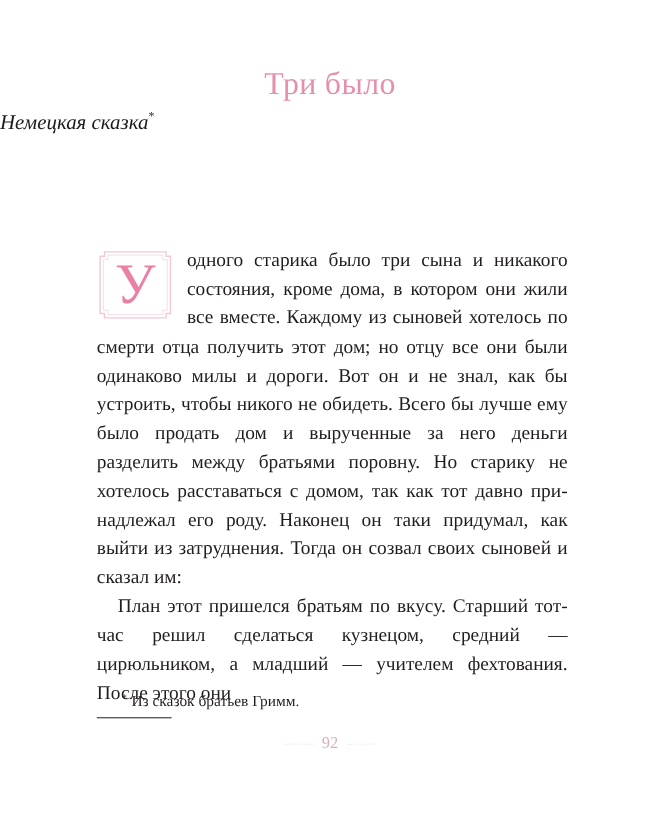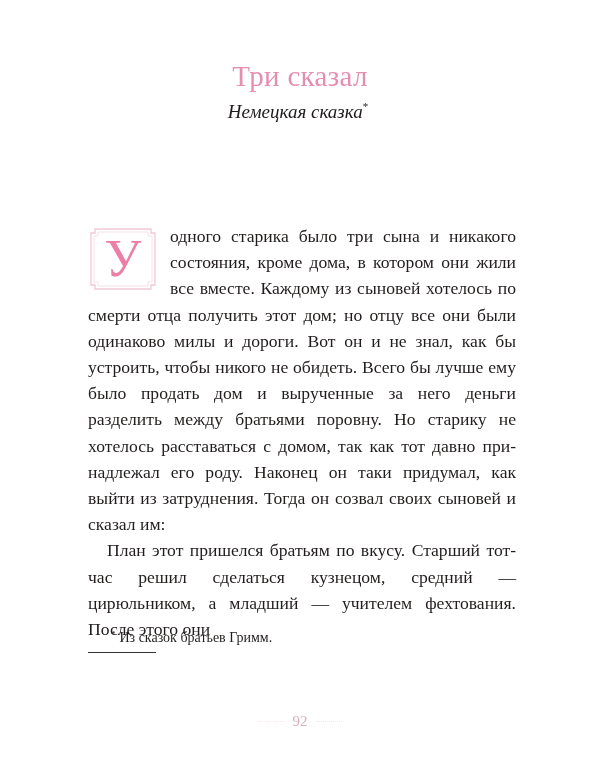--- a/index.html
+++ b/index.html
@@ -14,21 +14,21 @@
     .title {
       position: absolute; left: 0; top: 60px; width: 600px;
       text-align: center;
       font-family: "Liberation Serif", serif;
       font-size: 29px;
       color: #e58fae;
       letter-spacing: 0.3px;
     }
     .subtitle {
       position: absolute; left: 0; top: 100px; width: 596px;
-      text-align: center;
+      text-align: left;
       font-family: "Liberation Serif", serif;
       font-style: italic;
       font-size: 19px;
       color: #1e1a1a;
     }
     .subtitle sup { font-size: 11px; font-style: normal; vertical-align: 8px; }
     .body-text {
       position: absolute; left: 88px; top: 223px; width: 428px;
       font-family: "Liberation Serif", serif;
       font-size: 17.6px;
@@ -56,33 +56,33 @@
       position: absolute; left: 88px; top: 652px; width: 68px; height: 0;
       border-top: 1px solid #333;
     }
     .footnote {
       position: absolute; left: 111px; top: 629px;
       font-family: "Liberation Serif", serif;
       font-size: 14px; color: #221d1d;
     }
     .footnote sup { font-size: 9px; vertical-align: 5px; margin-right: 4px; }
     .page-number-wrap {
-      position: absolute; left: 250px; top: 711px; width: 100px; height: 20px;
+      position: absolute; left: 250px; top: 666px; width: 100px; height: 20px;
       display: flex; align-items: center; justify-content: center; gap: 8px;
     }
     .orn { width: 26px; height: 0; border-top: 1px dotted #f2e6ea; }
     .page-number {
       font-family: "Liberation Serif", serif;
       font-size: 15px; color: #d9aebd;
     }
   </style>
 </head>
 <body>
 
-<div class="title">Три сказал</div>
+<div class="title">Три было</div>
 <div class="subtitle"><span>Немецкая сказка</span><sup>*</sup></div>
 
 <div class="body-text">
   <p class="first">
     <span class="dropcap">
       <svg width="66" height="62" viewBox="0 0 66 62">
         <path d="M5 1 H61 V5 H65 V57 H61 V61 H5 V57 H1 V5 H5 Z" fill="none" stroke="#f1c9d6" stroke-width="1.3"></path>
         <path d="M8 4 H58 V8 H62 V54 H58 V58 H8 V54 H4 V8 H8 Z" fill="none" stroke="#f6dde5" stroke-width="0.9"></path>
       </svg>
       <span class="dropcap-letter">У</span>

